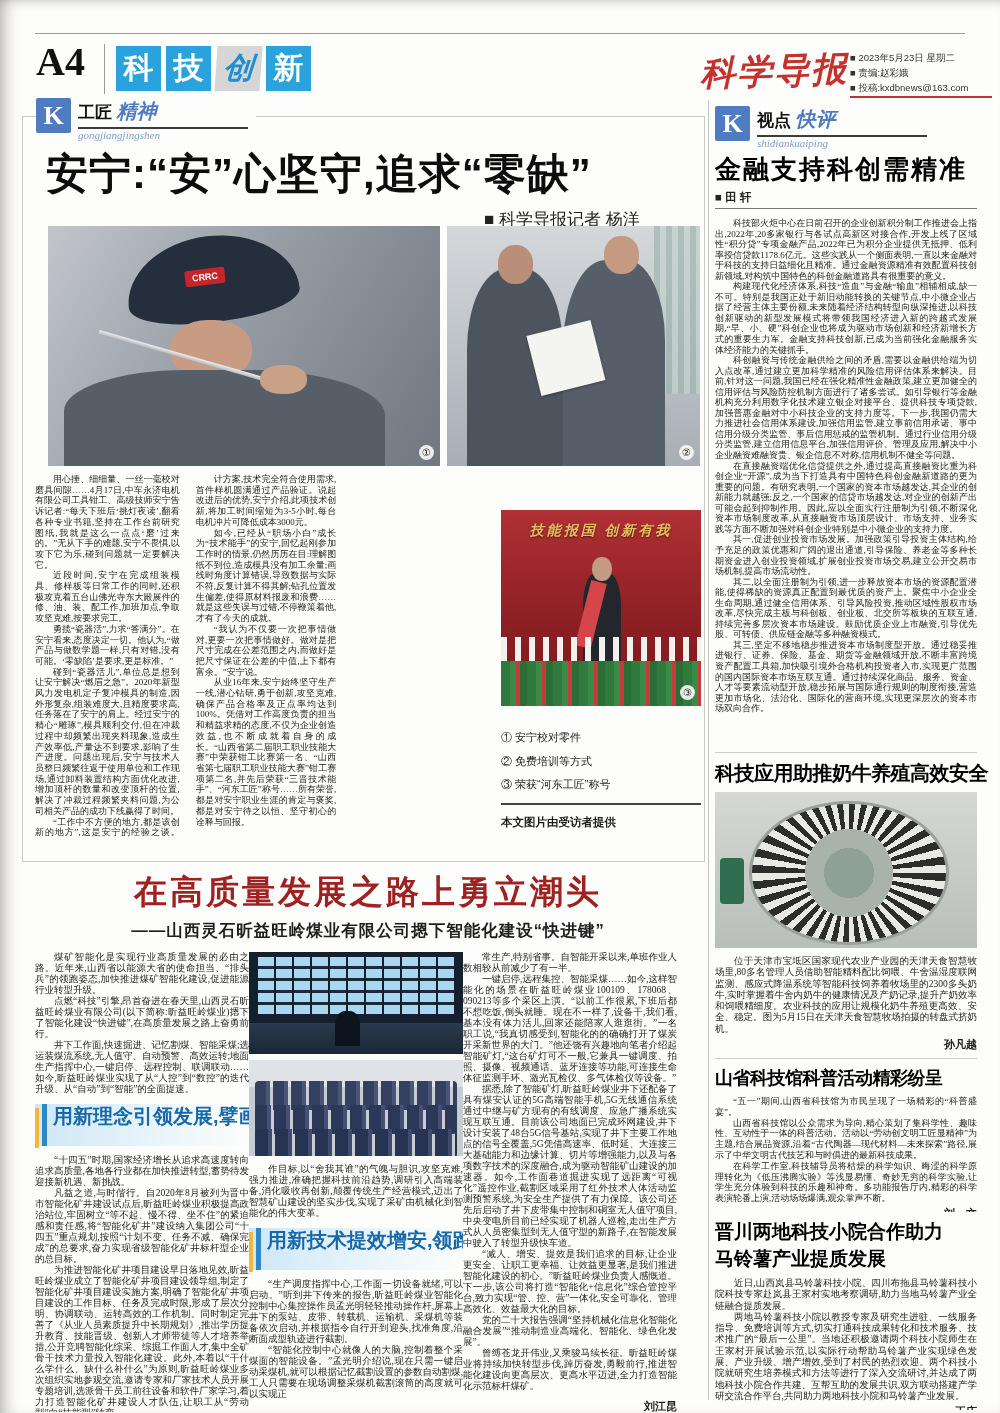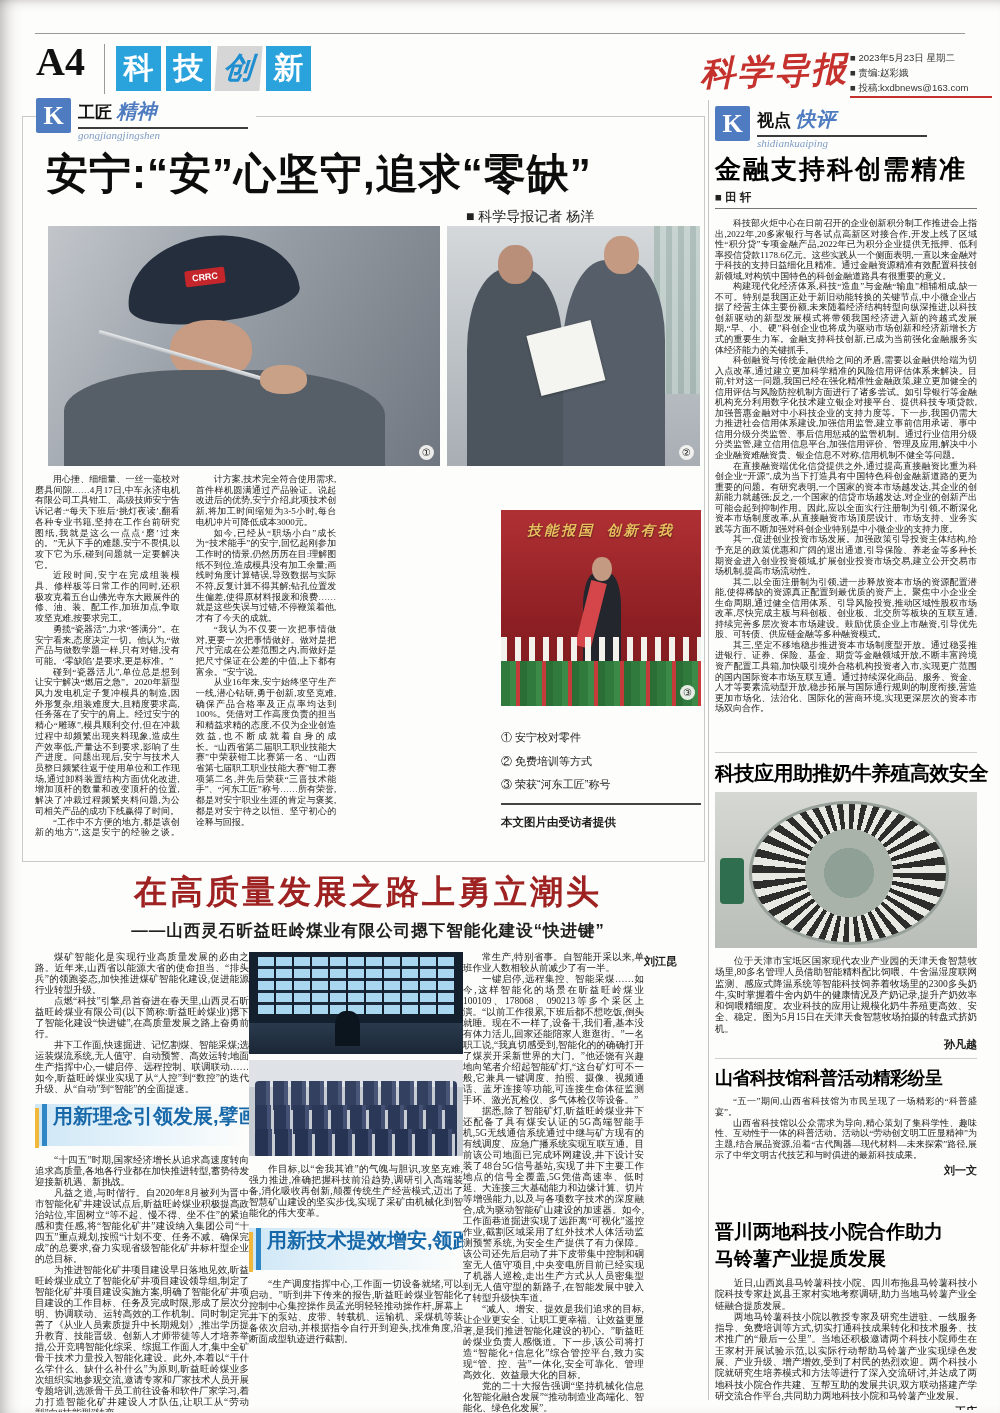--- a/index.html
+++ b/index.html
@@ -26,42 +26,42 @@
   .badge-k{width:35px;height:35px;background:#4f7cc0;color:#fff;display:flex;align-items:center;justify-content:center;
            font-family:"Liberation Serif","DejaVu Serif",serif;font-weight:bold;font-size:26px;border-radius:2px;margin-right:7px;}
   .badge-txt{border-bottom:2px solid #3c3c3c;padding-bottom:2px;min-width:170px;}
   .badge-black{font-size:17px;font-weight:800;color:#111;}
   .badge-blue{font-size:20px;font-weight:800;color:#4f7cc0;font-family:"DejaVu Serif","Liberation Serif",serif;font-style:italic;}
   .badge-pinyin{font-size:11px;color:#7f9dc4;font-style:italic;font-family:"Liberation Serif","DejaVu Serif",serif;}
   
   .frame1{left:22px;top:116px;width:681px;height:744px;border:1px solid #c9c9c9;}
   .badge1{left:36px;top:98px;}
   .headline1{left:46px;top:146px;width:648px;font-size:42px;font-weight:900;letter-spacing:1px;color:#0d0d0d;white-space:nowrap;}
-  .byline1{left:466px;top:208px;font-size:14px;color:#222;}
+  .byline1{left:484px;top:208px;font-size:17px;color:#222;}
   .photo{position:absolute;overflow:hidden;}
   .ph-marker{position:absolute;right:6px;bottom:6px;width:15px;height:15px;border-radius:50%;background:rgba(246,246,244,.92);
              color:#222;font-size:10px;line-height:15px;text-align:center;z-index:5;}
   .photo1{left:48px;top:226px;width:392px;height:240px;background:linear-gradient(120deg,#c2c6cb,#969da5 45%,#707780);}
   .p1cap{position:absolute;left:20%;top:4%;width:44%;height:36%;background:#242e3d;border-radius:50% 50% 46% 46%/72% 72% 28% 28%;transform:rotate(-7deg);}
   .p1logo{position:absolute;left:35%;top:18%;width:40px;height:16px;background:#c5262b;color:#fff;font-size:9px;font-weight:bold;
           text-align:center;line-height:16px;border-radius:2px;transform:rotate(-7deg);}
   .p1face{position:absolute;left:31%;top:39%;width:21%;height:25%;background:#c89c82;border-radius:46%;}
   .p1body{position:absolute;left:4%;top:60%;width:82%;height:45%;background:#565e67;border-radius:38% 42% 0 0;}
   .p1caliper{position:absolute;left:12%;top:55%;width:52%;height:4px;background:linear-gradient(#eceeef,#b4b8bd);transform:rotate(16deg);}
   .p1hand{position:absolute;left:54%;top:58%;width:12%;height:12%;background:#c9a186;border-radius:45%;}
   .photo2{left:447px;top:226px;width:253px;height:240px;background:linear-gradient(#d4d8db,#a8aeb4);}
   .p2win{position:absolute;right:0;top:0;width:18%;height:70%;background:repeating-linear-gradient(90deg,#9fb4ad 0 6px,#c3d2cc 6px 12px);opacity:.7;}
   .p2fig1{position:absolute;left:8%;top:18%;width:38%;height:84%;background:#4c545d;border-radius:40% 40% 0 0;}
   .p2fig2{position:absolute;right:14%;top:14%;width:40%;height:88%;background:#565f69;border-radius:42% 38% 0 0;}
   .p2h1{position:absolute;left:20%;top:8%;width:14%;height:16%;background:#b98f79;border-radius:46%;}
   .p2h2{position:absolute;right:24%;top:4%;width:14%;height:16%;background:#c49a82;border-radius:46%;}
   .p2paper{position:absolute;left:34%;top:42%;width:26%;height:26%;background:#f4f4f0;transform:rotate(-14deg);box-shadow:0 1px 3px rgba(0,0,0,.3);}
   .photo3{background:linear-gradient(#b03034,#8c1f23 58%,#7a1a1d);}
   .p3banner{position:absolute;left:0;right:0;top:8%;text-align:center;color:#e7bf5e;font-weight:900;font-style:italic;
-            font-size:14px;letter-spacing:3px;font-family:Liberation Mono, monospace;text-shadow:0 1px 2px rgba(0,0,0,.5);}
+            font-size:14px;letter-spacing:3px;font-family:Liberation Serif, serif;text-shadow:0 1px 2px rgba(0,0,0,.5);}
   .p3person{position:absolute;left:41%;top:32%;width:19%;height:52%;background:#23262c;border-radius:32% 32% 6% 6%;}
   .p3head{position:absolute;left:45.5%;top:24%;width:10%;height:12%;background:#c49a82;border-radius:48%;}
   .p3sash{position:absolute;left:41%;top:36%;width:8%;height:34%;background:#d5464b;transform:rotate(14deg);}
   .p3fence{position:absolute;left:0;right:0;bottom:22%;height:13%;background:repeating-linear-gradient(90deg,#f2f1ec 0 6px,rgba(255,255,255,0) 6px 14px);}
   .p3flowers{position:absolute;left:0;right:0;bottom:0;height:23%;
              background:repeating-linear-gradient(90deg,#2f7a3c 0 9px,#3c8a47 9px 15px,#c53b3b 15px 19px,#2a6e36 19px 26px);}
   .body1{left:35px;top:474px;width:666px;height:364px;display:flex;gap:16px;
          font-family:"Liberation Serif","DejaVu Serif",serif;font-size:9px;line-height:10.7px;text-align:justify;color:#1c1c1c;}
   .b1c1{width:150px;overflow:hidden;}
   .b1c23{width:300px;column-count:2;column-gap:8px;column-fill:auto;height:364px;overflow:hidden;}
@@ -71,21 +71,21 @@
   .caplist{margin-top:26px;}
   .capline{margin:0 0 13px 0;font-size:11px;text-indent:0;font-family:Liberation Sans, sans-serif;color:#222;}
   .caprule{height:2px;background:#444;margin:2px 0 12px 0;}
   .credit{font-weight:bold;font-size:11.5px;font-family:"Liberation Sans","DejaVu Sans",sans-serif;text-indent:0;}
   
   .headline2{left:35px;top:870px;width:666px;text-align:center;font-size:33px;font-weight:900;color:#9e2222;letter-spacing:3px;white-space:nowrap;}
   .subhead2{left:35px;top:920px;width:666px;text-align:center;font-size:16.5px;font-weight:700;color:#1f1f1f;letter-spacing:1px;white-space:nowrap;}
   .body2{left:35px;top:952px;width:666px;height:460px;display:flex;
          font-family:"Liberation Serif","DejaVu Serif",serif;font-size:9.5px;line-height:11px;text-align:justify;color:#1c1c1c;}
   .b2col{width:214px;overflow:hidden;}
-  .b2c3{display:flex;flex-direction:row;}
+  .b2c3{display:flex;flex-direction:column;}
   .b2c3text{flex:1;overflow:hidden;}
   .bluehead{position:relative;margin:9px 0;padding:7px 4px 24px 18px;
             background:linear-gradient(90deg,#cfe7f6 0%,#e8f4fb 55%,rgba(255,255,255,0) 100%);
             color:#1668a9;font-weight:800;font-size:20px;font-family:"Liberation Sans","DejaVu Sans",sans-serif;
             text-indent:0;white-space:nowrap;}
   .bluehead::before{content:"";position:absolute;left:7px;top:0;bottom:0;width:5px;background:#2f88c5;}
   .bluehead::after{content:"";position:absolute;left:0;top:4px;bottom:-2px;width:4px;background:#f0b93c;}
   .photoCtrl{position:relative;width:214px;height:102px;background:#14202e;margin-bottom:6px;overflow:hidden;}
   .ctrlScreens{position:absolute;left:4%;top:5%;right:4%;height:56%;
       background:repeating-linear-gradient(90deg,rgba(20,32,46,0) 0 16px,#14202e 16px 18px),
@@ -244,20 +244,21 @@
         <div class="prow prow1"></div>
         <div class="prow prow2"></div>
         <div class="prow prow3"></div>
       </div>
       <div>
           <p class="p">作目标,以“舍我其谁”的气魄与胆识,攻坚克难,强力推进,准确把握科技前沿趋势,调研引入高端装备,消化吸收再创新,颠覆传统生产经营模式,迈出了智慧矿山建设的坚实步伐,实现了采矿由机械化到智能化的伟大变革。</p>
         </div>
       <div class="bluehead">用新技术提效增安,领跑新航道</div>
       <div>
           <p class="p">“生产调度指挥中心,工作面一切设备就绪,可以启动。”听到井下传来的报告,昕益旺岭煤业智能化控制中心集控操作员孟光明轻轻推动操作杆,屏幕上井下的泵站、皮带、转载机、运输机、采煤机等装备依次启动,并根据指令自行开到迎头,找准角度,沿断面成型轨迹进行截割。</p>
+          <p class="p">“智能化控制中心就像人的大脑,控制着整个采煤面的智能设备。”孟光明介绍说,现在只需一键启动采煤机,就可以根据记忆截割设置的参数自动割煤,工人只需要在现场调整采煤机截割滚筒的高度就可以实现正</p>
         </div>
     </div>
     <div class="b2col b2c3">
       <div class="b2c3text">
           <p class="p">常生产,特别省事。自智能开采以来,单班作业人数相较从前减少了有一半。</p>
           <p class="p">一键启停,远程集控、智能采煤……如今,这样智能化的场景在昕益旺岭煤业100109、178068、090213等多个采区上演。“以前工作很累,下班后都不想吃饭,倒头就睡。现在不一样了,设备干,我们看,基本没有体力活儿,回家还能陪家人逛逛街。”一名职工说,“我真切感受到,智能化的的确确打开了煤炭开采新世界的大门。”他还饶有兴趣地向笔者介绍起智能矿灯,“这台矿灯可不一般,它兼具一键调度、拍照、摄像、视频通话、蓝牙连接等功能,可连接生命体征监测手环、激光瓦检仪、多气体检仪等设备。”</p>
           <p class="p">据悉,除了智能矿灯,昕益旺岭煤业井下还配备了具有煤安认证的5G高端智能手机,5G无线通信系统通过中继与矿方现有的有线调度、应急广播系统实现互联互通。目前该公司地面已完成环网建设,井下设计安装了48台5G信号基站,实现了井下主要工作地点的信号全覆盖,5G凭借高速率、低时延、大连接三大基础能力和边缘计算、切片等增强能力,以及与各项数字技术的深度融合,成为驱动智能矿山建设的加速器。如今,工作面巷道掘进实现了远距离“可视化”遥控作业,截割区域采用了红外技术人体活动监测预警系统,为安全生产提供了有力保障。该公司还先后启动了井下皮带集中控制和硐室无人值守项目,中央变电所目前已经实现了机器人巡检,走出生产方式从人员密集型到无人值守型的新路子,在智能发展中驶入了转型升级快车道。</p>
           <p class="p">“减人、增安、提效是我们追求的目标,让企业更安全、让职工更幸福、让效益更显著,是我们推进智能化建设的初心。”昕益旺岭煤业负责人感慨道。下一步,该公司将打造“智能化+信息化”综合管控平台,致力实现“管、控、营”一体化,安全可靠化、管理高效化、效益最大化的目标。</p>
           <p class="p">党的二十大报告强调“坚持机械化信息化智能化融合发展”“推动制造业高端化、智能化、绿色化发展”。</p>
           <p class="p">曾缚苍龙开伟业,又乘骏马续长征。昕益旺岭煤业将持续加快转型步伐,踔厉奋发,勇毅前行,推进智能化建设向更高层次、更高水平迈进,全力打造智能化示范标杆煤矿。</p>
@@ -300,20 +301,21 @@
       <p class="p">位于天津市宝坻区国家现代农业产业园的天津天食智慧牧场里,80多名管理人员借助智能精料配比饲喂、牛舍温湿度联网监测、感应式降温系统等智能科技饲养着牧场里的2300多头奶牛,实时掌握着牛舍内奶牛的健康情况及产奶记录,提升产奶效率和饲喂精细度。农业科技的应用让规模化奶牛养殖更高效、安全、稳定。图为5月15日在天津天食智慧牧场拍摄的转盘式挤奶机。</p>
       <div class="sig">孙凡越</div>
     </div>
 
     <div class="abs hrule r-rule2"></div>
     <div class="abs headline5">山省科技馆科普活动精彩纷呈</div>
     <div class="abs musbody">
       <div>
           <p class="p">“五一”期间,山西省科技馆为市民呈现了一场精彩的“科普盛宴”。</p>
           <p class="p">山西省科技馆以公众需求为导向,精心策划了集科学性、趣味性、互动性于一体的科普活动。活动以“劳动创文明工匠显精神”为主题,结合展品资源,沿着“古代陶器—现代材料—未来探索”路径,展示了中华文明古代技艺和与时俱进的最新科技成果。</p>
+          <p class="p">在科学工作室,科技辅导员将枯燥的科学知识、晦涩的科学原理转化为《低压沸腾实验》等浅显易懂、奇妙无穷的科学实验,让学生充分体验到科技的乐趣和神奇。多功能报告厅内,精彩的科学表演轮番上演,活动场场爆满,观众掌声不断。</p>
         </div>
       <div class="sig">刘一文</div>
     </div>
 
     <div class="abs headline6">
       <div>晋川两地科技小院合作助力</div>
       <div>马铃薯产业提质发展</div>
     </div>
     <div class="abs potbody">
       <div>

